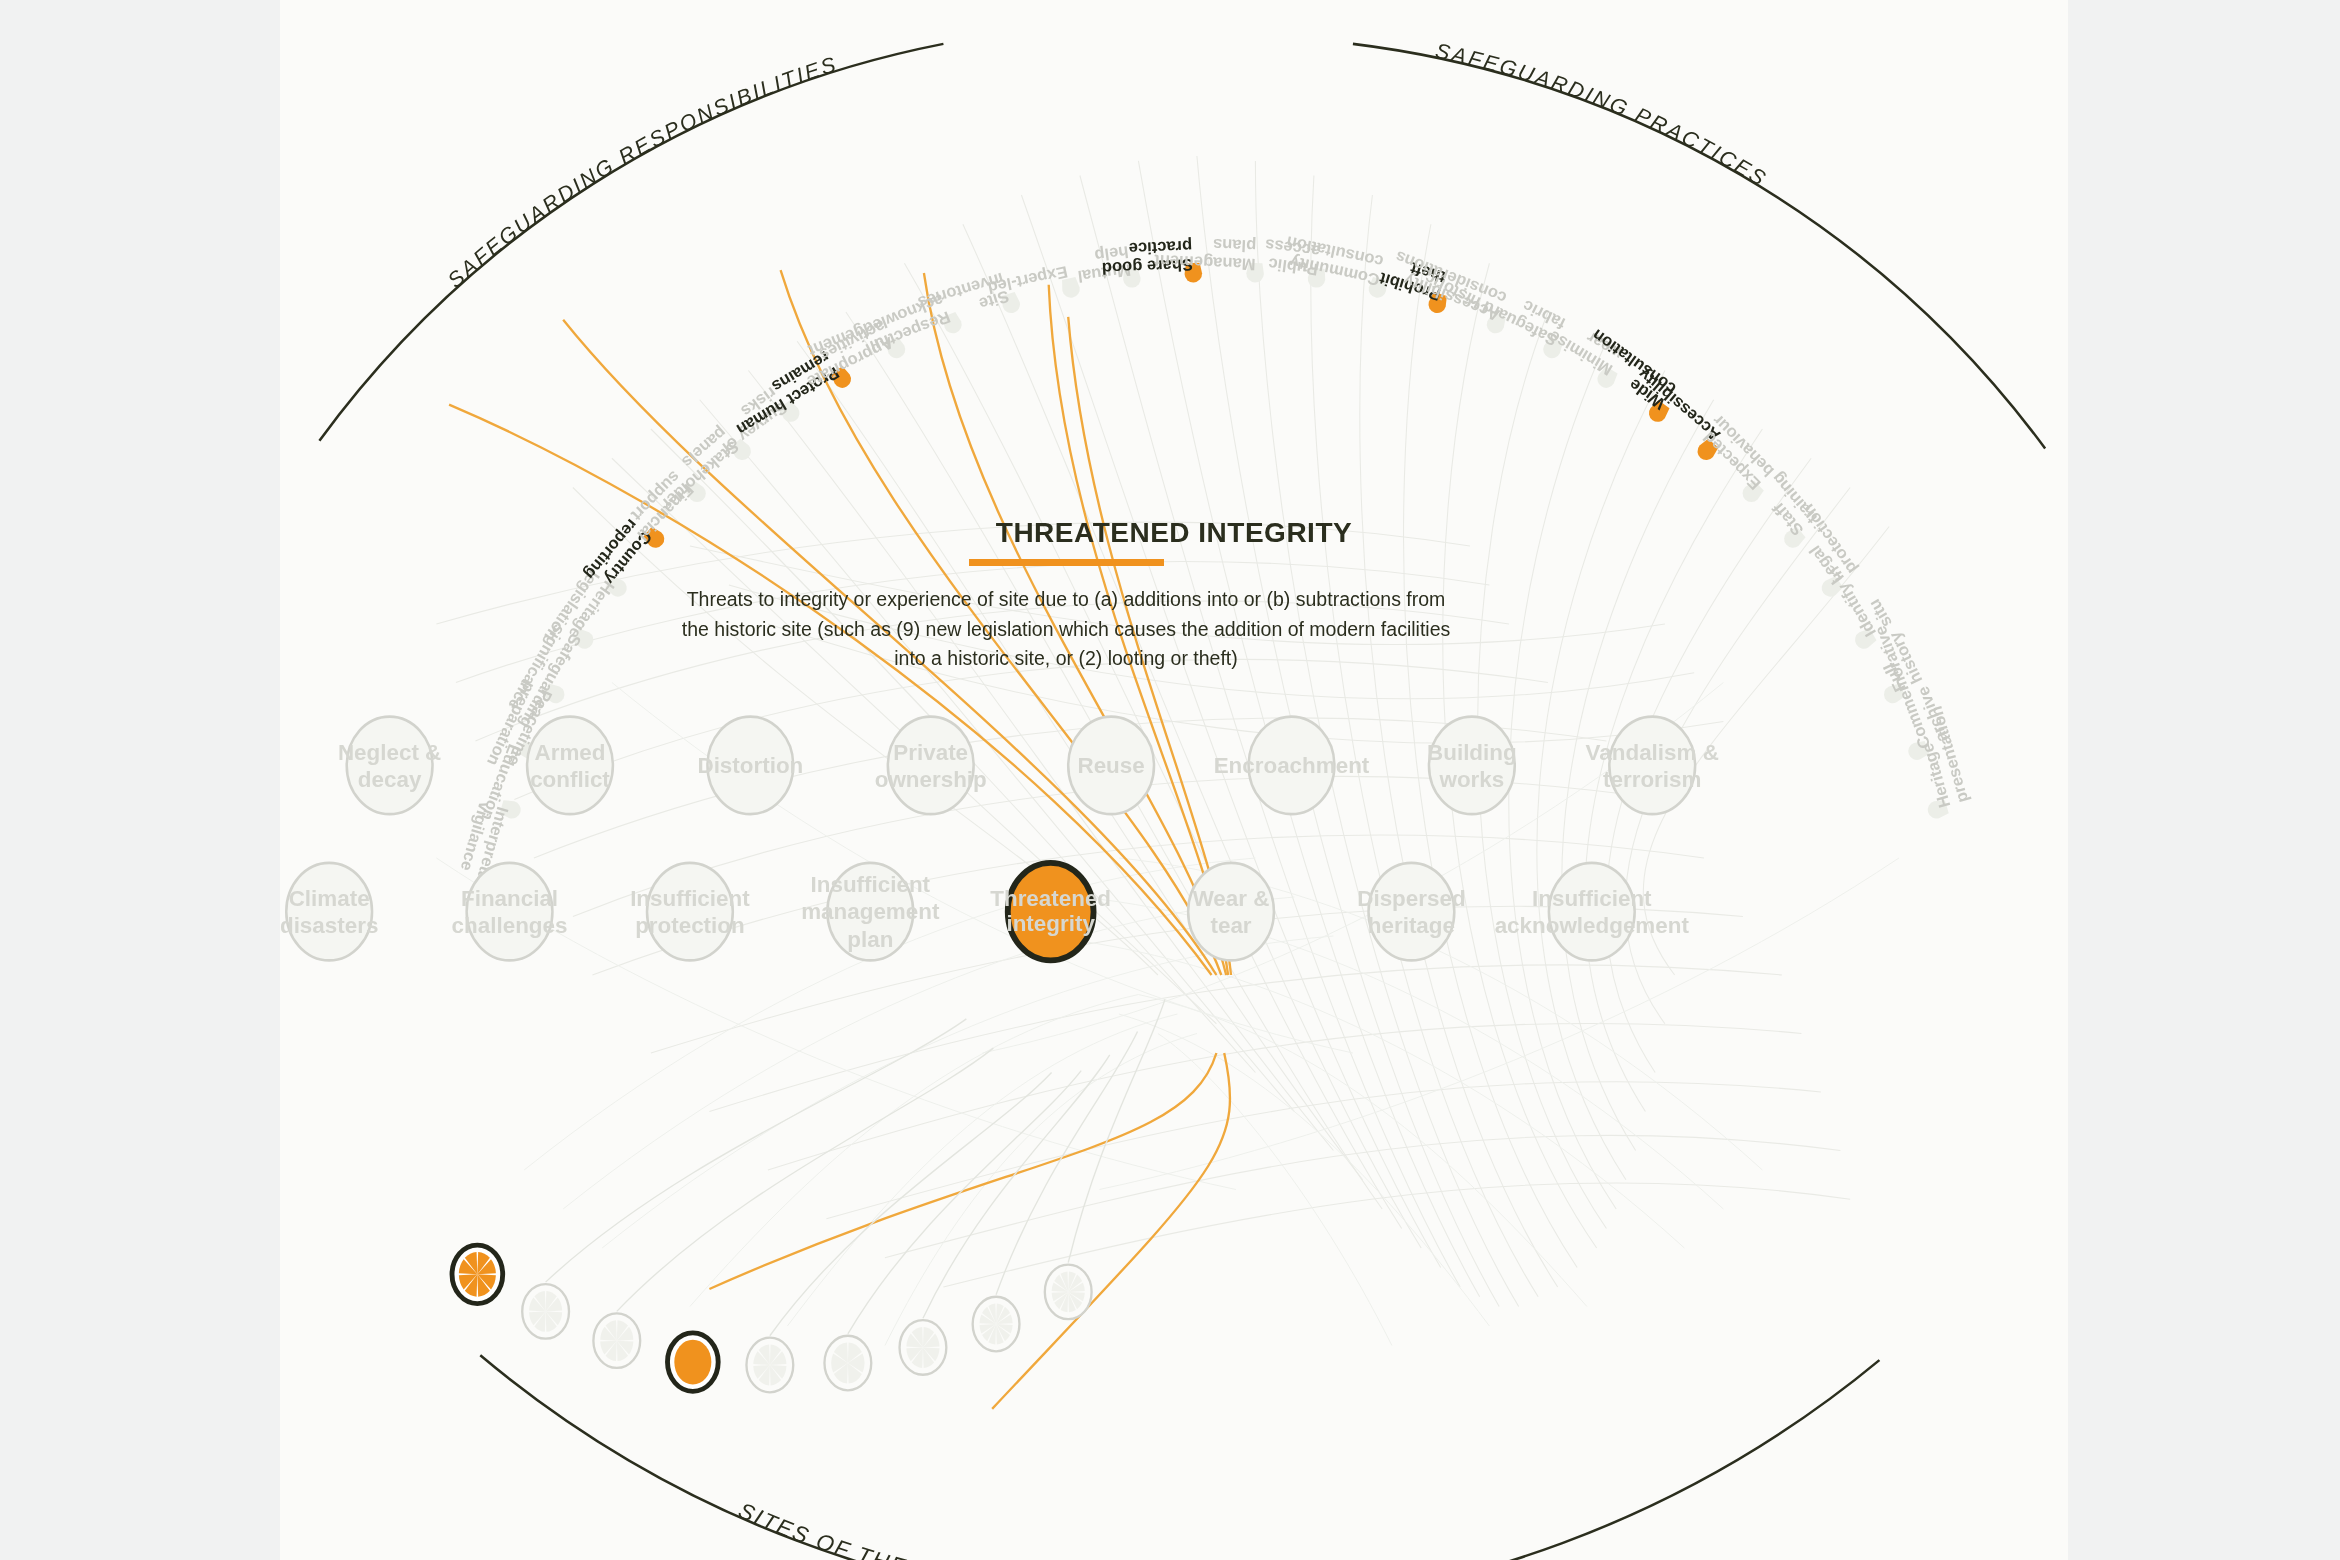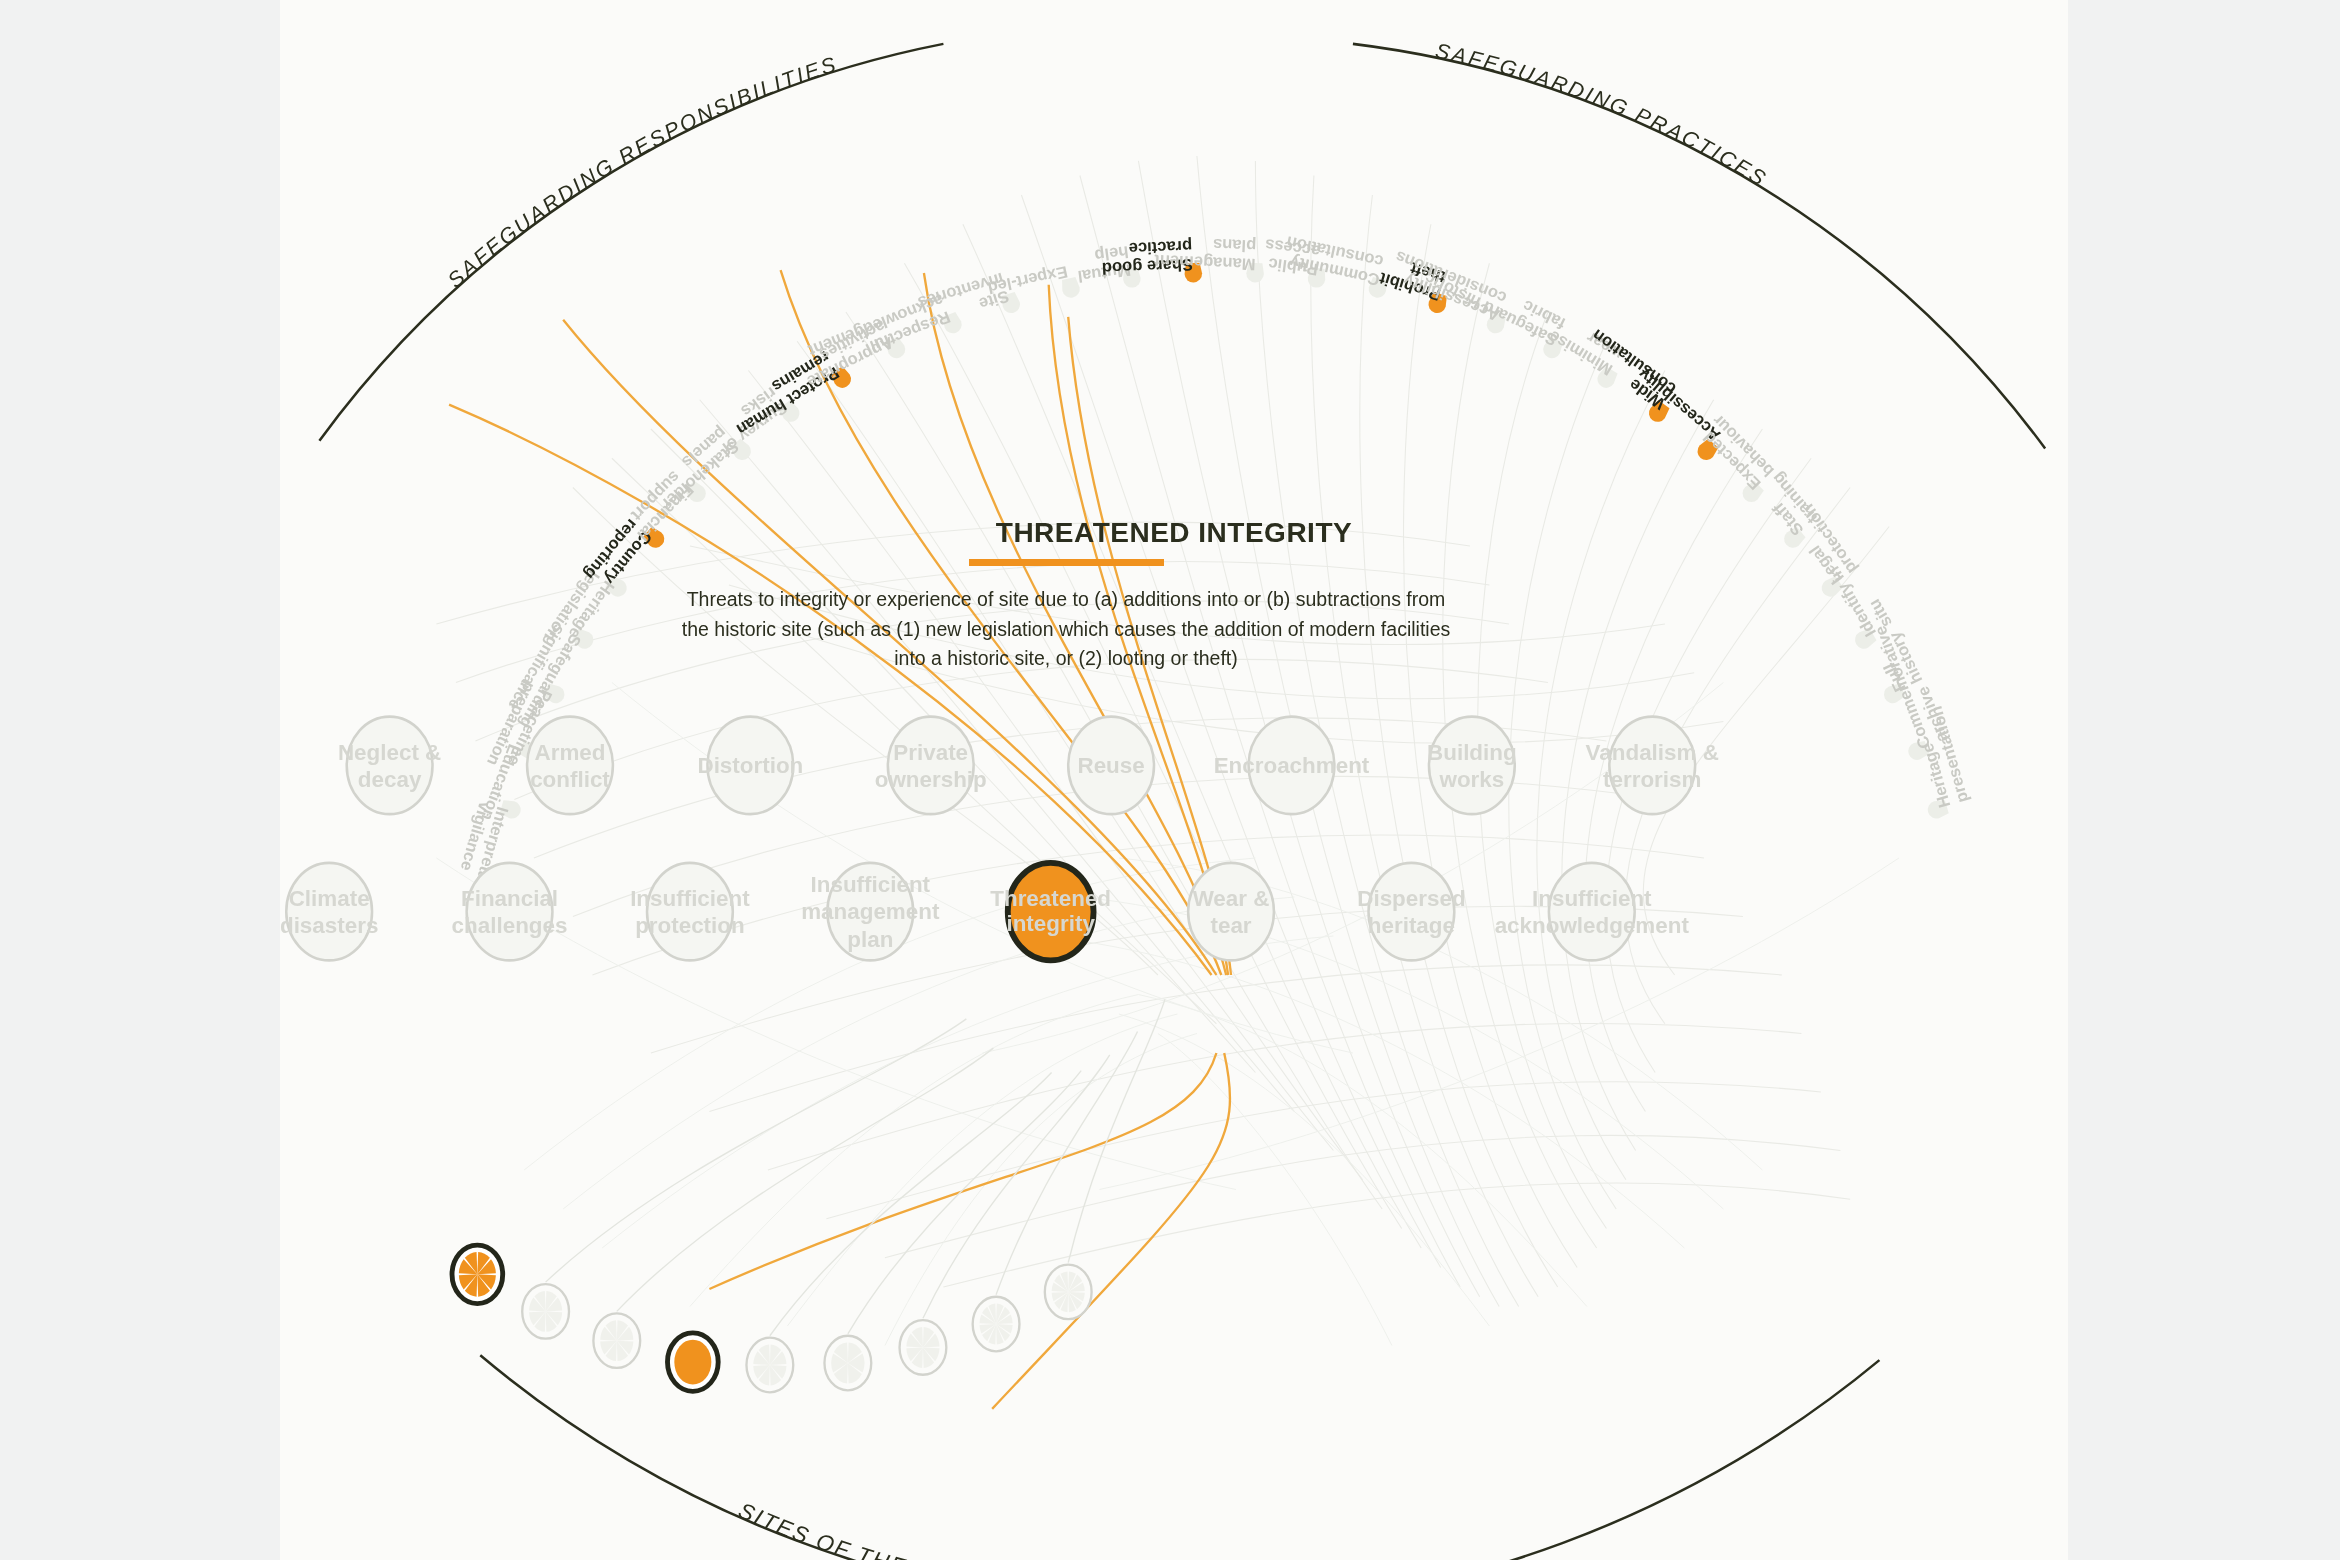--- a/index.html
+++ b/index.html
@@ -396,17 +396,17 @@
             <path d="M 808 1325 L 792.92 1334.70 A 17 21 0 0 1 791.02 1325.92 Z" fill="#f0f1ec"></path>
             <path d="M 808 1325 L 791.02 1324.08 A 17 21 0 0 1 792.92 1315.30 Z" fill="#f0f1ec"></path>
             <path d="M 808 1325 L 793.66 1313.72 A 17 21 0 0 1 798.87 1307.29 Z" fill="#f0f1ec"></path>
             <path d="M 808 1325 L 800.15 1306.37 A 17 21 0 0 1 807.26 1304.02 Z" fill="#f0f1ec"></path>
           </g>
         </g>
     </svg>
 
     <div class="center-title" style="top:517px;">THREATENED INTEGRITY</div>
     <div class="center-rule" style="top:559px;left:689px;width:195px;"></div>
-    <div class="center-desc" style="top:585px;left:396px;width:780px;">Threats to integrity or experience of site due to (a) additions into or (b) subtractions from the historic site (such as (1) new legislation which causes the addition of modern facilities into a historic site, or (2) looting or theft)</div>
+    <div class="center-desc" style="top:585px;left:396px;width:780px;">Threats to integrity or experience of site due to (a) additions into or (b) subtractions from the historic site (such as (9) new legislation which causes the addition of modern facilities into a historic site, or (2) looting or theft)</div>
 
   </div>
 </div>
 
 
 </body></html>

